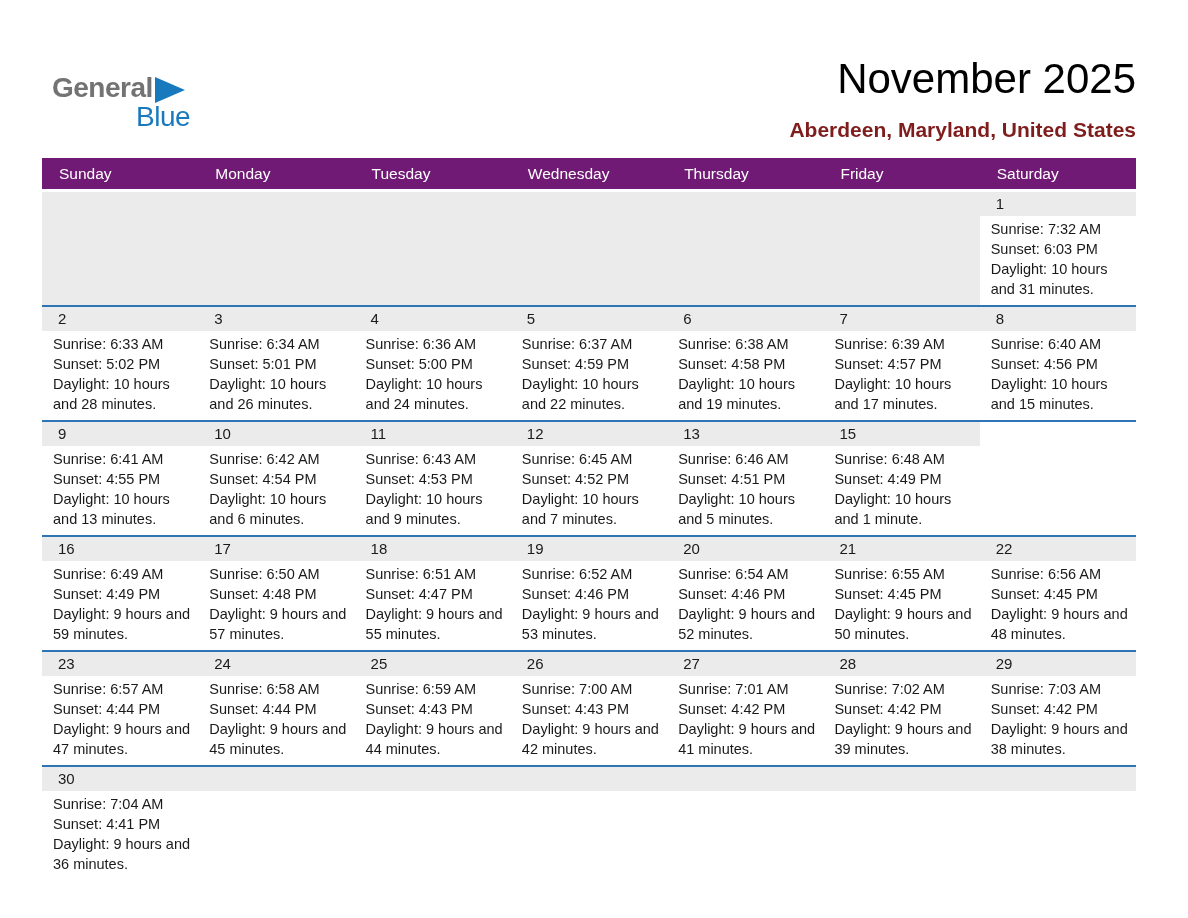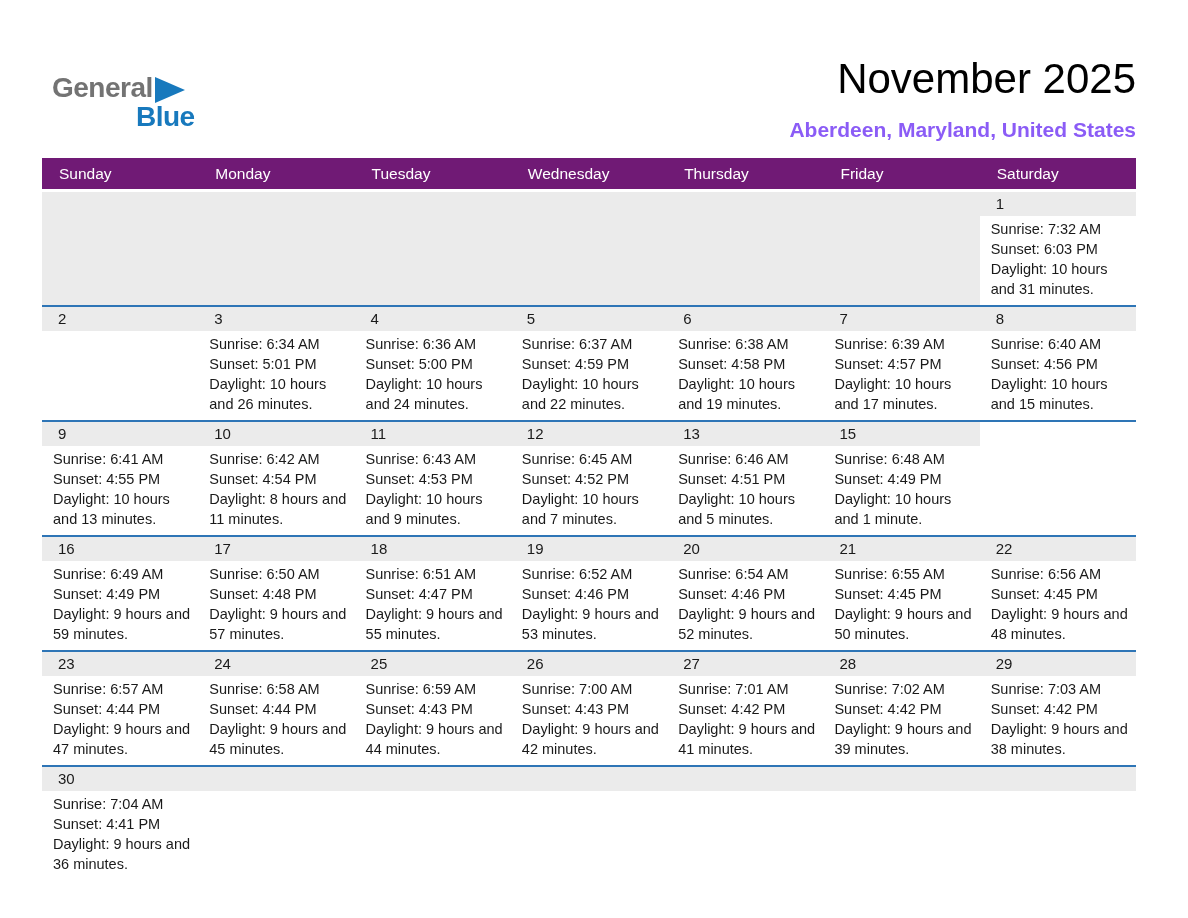--- a/index.html
+++ b/index.html
@@ -5,23 +5,23 @@
   html,body{margin:0;padding:0;}
   body{
     width:1188px;height:918px;background:#ffffff;position:relative;
     font-family:"Liberation Sans",sans-serif;color:#1a1a1a;overflow:hidden;
   }
   
   .logo{position:absolute;left:52px;top:74px;width:160px;}
   .logo-top{display:flex;align-items:flex-start;}
   .logo-general{font-size:28px;font-weight:bold;color:#737373;letter-spacing:-0.5px;line-height:28px;}
   .logo-tri{margin-left:2px;margin-top:2px;}
-  .logo-blue{font-size:28px;font-weight:bold;color:#1879bd;letter-spacing:-0.5px;line-height:26px;margin-left:84px;margin-top:-4px;}
+  .logo-blue{font-size:28px;font-weight:normal;color:#1879bd;letter-spacing:-0.5px;line-height:26px;margin-left:84px;margin-top:-4px;}
   .page-title{position:absolute;top:56px;right:52px;font-size:42px;font-weight:400;color:#000;text-align:right;line-height:46px;}
-  .page-subtitle{position:absolute;top:118px;right:52px;font-size:21px;font-weight:bold;color:#8b5cf6;text-align:right;}
+  .page-subtitle{position:absolute;top:118px;right:52px;font-size:21px;font-weight:bold;color:#7f1d1d;text-align:right;}
   
   .calendar{position:absolute;left:42px;top:158px;width:1094px;}
   .weekday-header{display:grid;grid-template-columns:repeat(7,1fr);background:#701a75;height:31px;align-items:center;}
   .weekday-header .wd{color:#ffffff;font-size:15.5px;padding-left:17px;}
   .calendar-weeks{margin-top:3px;}
   .week-row{display:grid;grid-template-columns:repeat(7,1fr);min-height:106px;background:#ffffff;}
   .week-row.with-line{border-top:2px solid #2e75b6;}
   .cell{position:relative;}
   .daynum{height:24px;line-height:24px;background:#ebebeb;font-size:15px;color:#1a1a1a;padding-left:16px;}
   .lead-empty{background:#ebebeb;}
@@ -87,20 +87,25 @@
           <div class="cellbody">
             <div class="line">Sunrise: 7:32 AM</div>
             <div class="line">Sunset: 6:03 PM</div>
             <div class="line">Daylight: 10 hours and 31 minutes.</div>
           </div>
         </div>
       </div>
       <div class="week-row with-line">
         <div class="cell">
           <div class="daynum">2</div>
+          <div class="cellbody">
+            <div class="line">Sunrise: 6:33 AM</div>
+            <div class="line">Sunset: 5:02 PM</div>
+            <div class="line">Daylight: 10 hours and 28 minutes.</div>
+          </div>
         </div>
         <div class="cell">
           <div class="daynum">3</div>
           <div class="cellbody">
             <div class="line">Sunrise: 6:34 AM</div>
             <div class="line">Sunset: 5:01 PM</div>
             <div class="line">Daylight: 10 hours and 26 minutes.</div>
           </div>
         </div>
         <div class="cell">
@@ -151,21 +156,21 @@
             <div class="line">Sunrise: 6:41 AM</div>
             <div class="line">Sunset: 4:55 PM</div>
             <div class="line">Daylight: 10 hours and 13 minutes.</div>
           </div>
         </div>
         <div class="cell">
           <div class="daynum">10</div>
           <div class="cellbody">
             <div class="line">Sunrise: 6:42 AM</div>
             <div class="line">Sunset: 4:54 PM</div>
-            <div class="line">Daylight: 8 hours and 11 minutes.</div>
+            <div class="line">Daylight: 10 hours and 6 minutes.</div>
           </div>
         </div>
         <div class="cell">
           <div class="daynum">11</div>
           <div class="cellbody">
             <div class="line">Sunrise: 6:43 AM</div>
             <div class="line">Sunset: 4:53 PM</div>
             <div class="line">Daylight: 10 hours and 9 minutes.</div>
           </div>
         </div>

